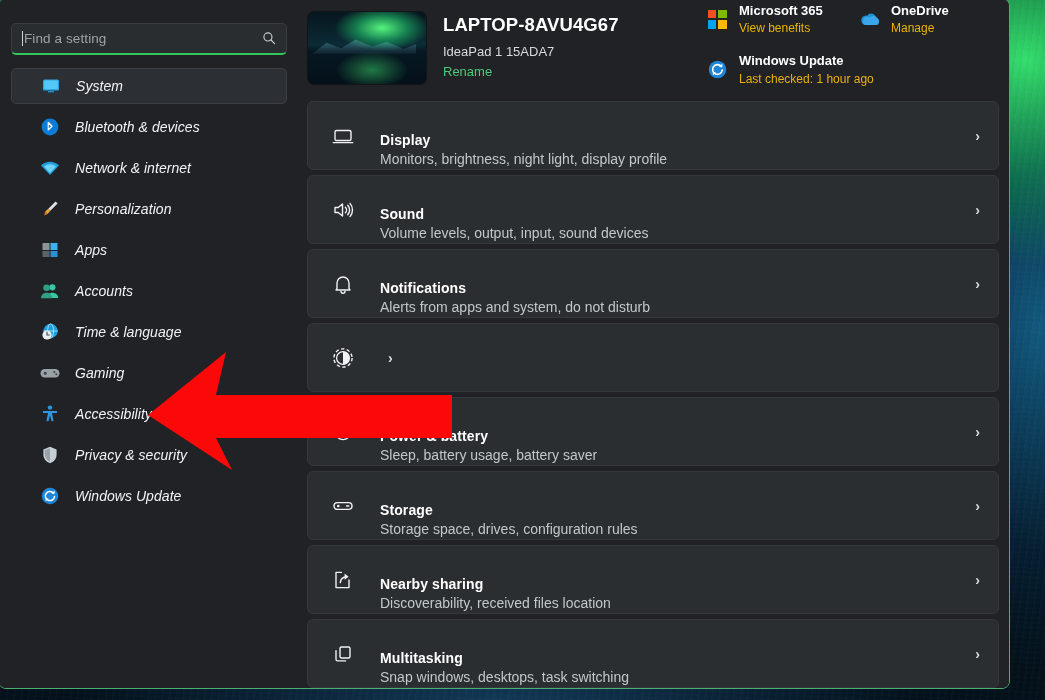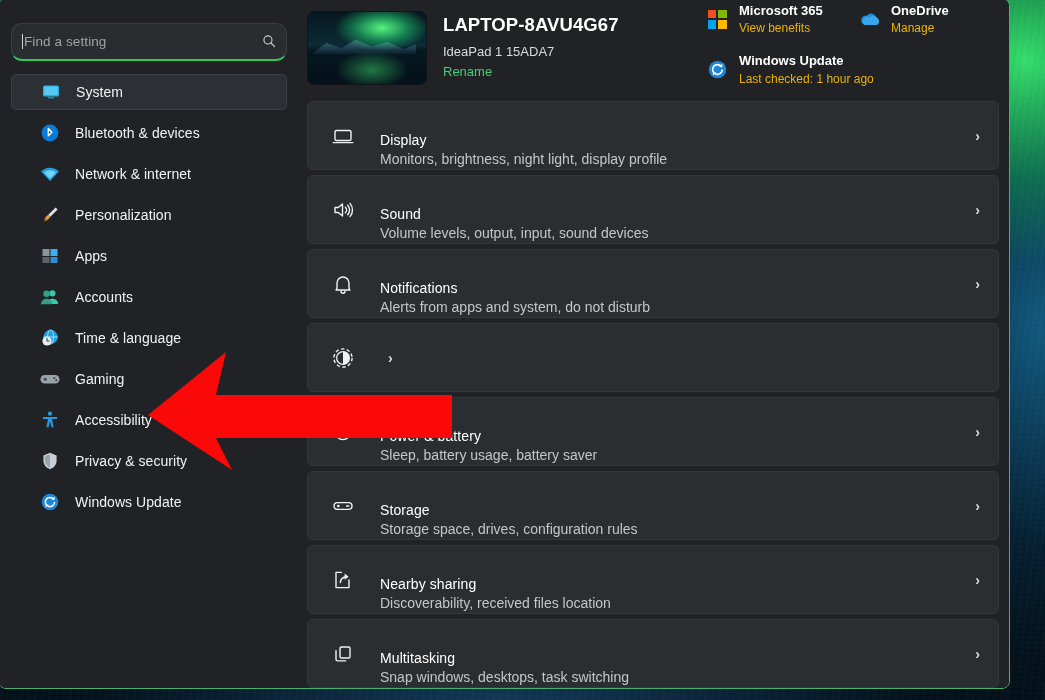--- a/index.html
+++ b/index.html
@@ -44,25 +44,25 @@
     background:#202225;
     padding:0;
     position:relative;
   }
 
   .search-wrap {
     margin:24px 12px 0 12px;
     position:relative;
   }
   .search-box {
-    height:38px;
+    height:32px;
     background:#2a2d30;
     border:1px solid #3a3d40;
     border-bottom:2px solid #34c759;
-    border-radius:11px;
+    border-radius:5px;
     display:flex; align-items:center;
     padding:0 10px;
   }
   .caret {
     width:1px; height:15px; background:#cfd2d4; margin-right:1px;
   }
   .search-ph {
     flex:1; color:#9fa3a6; font-size:13.5px; letter-spacing:.1px;
   }
   .search-ico { color:#c9cccf; font-size:13px; line-height:1; }
@@ -79,21 +79,21 @@
   }
   .navitem.selected {
     background:#2c2f33;
     border:1px solid #3b3e42;
   }
   .nav-ico {
     width:22px; height:22px; flex:0 0 22px;
     margin-right:14px;
     display:flex; align-items:center; justify-content:center;
   }
-  .nav-label { color:#f1f3f4; font-size:14px; letter-spacing:.05px; }
+  .nav-label { color:#f1f3f4; font-size:14px; letter-spacing:.05px;font-style:italic; }
 
   
   #main {
     flex:1; min-width:0;
     background:#202225;
     padding:0 10px 0 8px;
     position:relative;
     overflow:hidden;
   }
 
@@ -150,21 +150,21 @@
     padding:0 18px 0 20px;
     cursor:default;
   }
   .card-ico {
     width:30px; height:30px; flex:0 0 30px;
     margin-right:22px;
     display:flex; align-items:center; justify-content:center;
     color:#f0f2f4;
   }
   .card-txt { flex:1; min-width:0; }
-  .card-title { color:#ffffff; font-size:14px; font-weight:normal; letter-spacing:.1px;margin-top:28px; }
+  .card-title { color:#ffffff; font-size:14px; font-weight:bold; letter-spacing:.1px;margin-top:28px; }
   .card-sub { color:#c3c7ca; font-size:14px; margin-top:3px; }
   .chev { color:#d8dbde; font-size:14px; font-weight:bold; flex:0 0 auto; padding-left:8px; }
 
   
   #arrow { position:absolute; left:0; top:0; width:1045px; height:700px; pointer-events:none; }
 </style>
 </head>
 <body>
 
 <div id="wallpaper">

